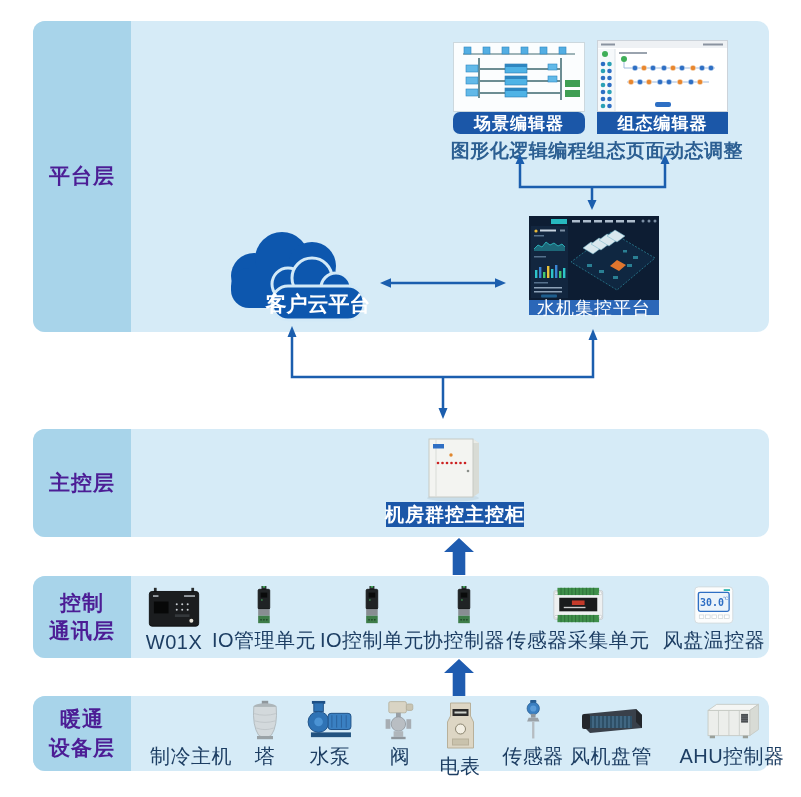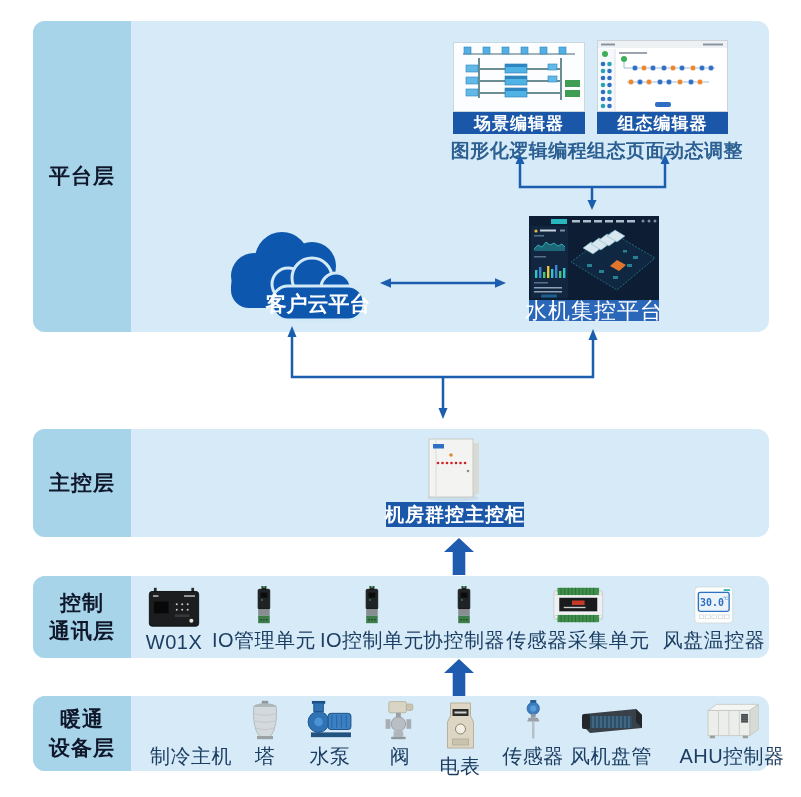--- a/index.html
+++ b/index.html
@@ -5,21 +5,21 @@
   html,body{margin:0;padding:0;}
   body{
     width:801px;height:797px;position:relative;background:#ffffff;
     font-family:"Liberation Sans","DejaVu Sans",sans-serif;
     overflow:hidden;
   }
   .band{position:absolute;left:33px;width:736px;background:#d6ebf7;border-radius:12px;}
   .band-sidebar{
     position:absolute;left:0;top:0;bottom:0;width:98px;background:#a8d4ea;
     border-radius:12px 0 0 12px;display:flex;flex-direction:column;
-    align-items:center;justify-content:center;color:#0f172a;
+    align-items:center;justify-content:center;color:#4c1d95;
     font-weight:bold;font-size:21px;line-height:1.35;letter-spacing:1px;
   }
   #band-platform{top:21px;height:311px;}
   #band-main-control{top:429px;height:108px;}
   #band-comm{top:576px;height:82px;}
   #band-hvac{top:696px;height:75px;}
 
   .thumb{position:absolute;display:block;}
   .bar-label{
     position:absolute;background:#1b57a8;color:#ffffff;display:flex;
@@ -79,21 +79,21 @@
       <rect x="52" y="46" width="22" height="9"></rect>
   </g>
   <rect x="52" y="22" width="22" height="3" fill="#2e86c0"></rect>
   <rect x="52" y="34" width="22" height="3" fill="#2e86c0"></rect>
   <rect x="52" y="46" width="22" height="3" fill="#2e86c0"></rect>
   <g fill="#3f9e53">
     <rect x="112" y="38" width="15" height="7"></rect>
       <rect x="112" y="48" width="15" height="7"></rect>
   </g>
 </svg>
-<div class="bar-label" style="left:453px;top:112px;width:132px;height:22px;">
+<div class="bar-label" style="left:453px;top:112px;width:132px;height:22px;border-radius:7px;">
   <span>场景编辑器</span>
 </div>
 <div class="sub-label" style="left:429px;top:138px;width:180px;">图形化逻辑编程</div>
 
 <svg class="thumb" style="left:597px;top:40px;" width="131" height="72" viewBox="0 0 131 72">
   <rect x="0.5" y="0.5" width="130" height="71" fill="#ffffff" stroke="#ccd3da"></rect>
   <rect x="1" y="1" width="129" height="7" fill="#eef1f4"></rect>
   <rect x="4" y="3.5" width="14" height="2" fill="#8a93a0"></rect>
   <rect x="106" y="3.5" width="20" height="2" fill="#8a93a0"></rect>
   <rect x="22" y="12" width="28" height="2" fill="#9aa3ae"></rect>
@@ -206,21 +206,21 @@
   <polygon points="88,44 97,49 90,55 81,50" fill="#e0762e"></polygon>
   <g fill="#2a7f93">
     <rect x="58" y="48" width="5" height="3"></rect>
       <rect x="70" y="54" width="5" height="3"></rect>
     <rect x="84" y="60" width="5" height="3"></rect>
       <rect x="98" y="48" width="5" height="3"></rect>
     <rect x="104" y="40" width="5" height="3"></rect>
       <rect x="94" y="34" width="4" height="2.5"></rect>
   </g>
 </svg>
-<div class="bar-label" style="left:529px;top:300px;width:130px;height:21px;background:#2b67b8;font-size:22px;font-weight:normal;">
+<div class="bar-label" style="left:529px;top:300px;width:130px;height:15px;background:#2b67b8;font-size:18px;font-weight:normal;">
   <span>水机集控平台</span>
 </div>
 
 <svg class="connector" style="left:505px;top:150px;" width="175" height="65" viewBox="0 0 175 65">
   <path d="M15,12 V37 H160 V12 M87,37 V51" stroke="#1b5eae" stroke-width="2.5" fill="none"></path>
   <polygon points="15,4 10.5,14 19.5,14" fill="#1b5eae"></polygon>
   <polygon points="160,4 155.5,14 164.5,14" fill="#1b5eae"></polygon>
   <polygon points="87,60 82.5,50 91.5,50" fill="#1b5eae"></polygon>
 </svg>
 

